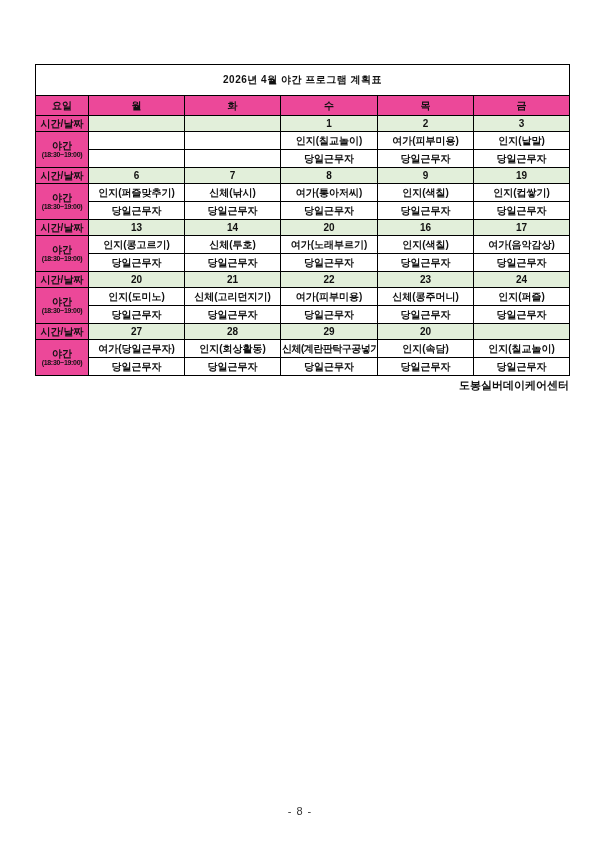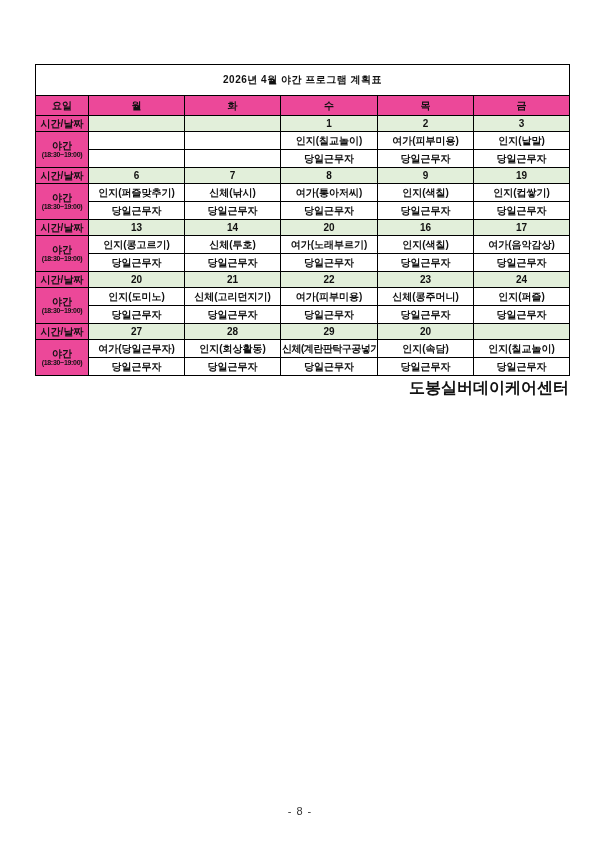--- a/index.html
+++ b/index.html
@@ -53,21 +53,21 @@
   .night-label .time {
     font-size: 7px;
     font-weight: bold;
     letter-spacing: -0.3px;
   }
   .tight { font-size: 9px; letter-spacing: -0.5px; }
   .footer-line {
     width: 534px;
     text-align: right;
     font-weight: bold;
-    font-size: 16px;
+    font-size: 11px;
     padding-top: 2px;
   }
   .page-number {
     position: absolute;
     left: 0; right: 0;
     top: 805px;
     text-align: center;
     font-size: 11px;
     color: #333333;
     letter-spacing: 1px;

